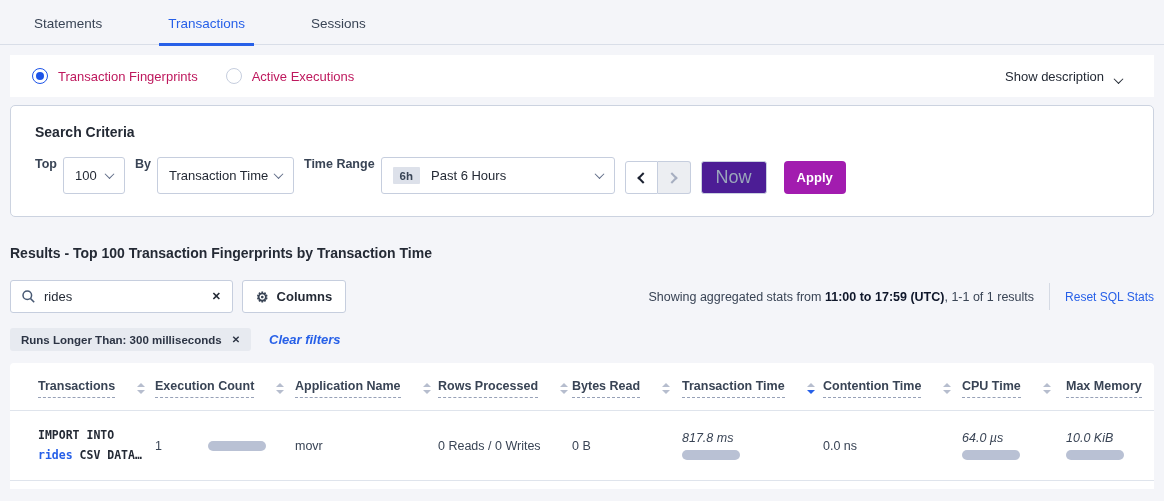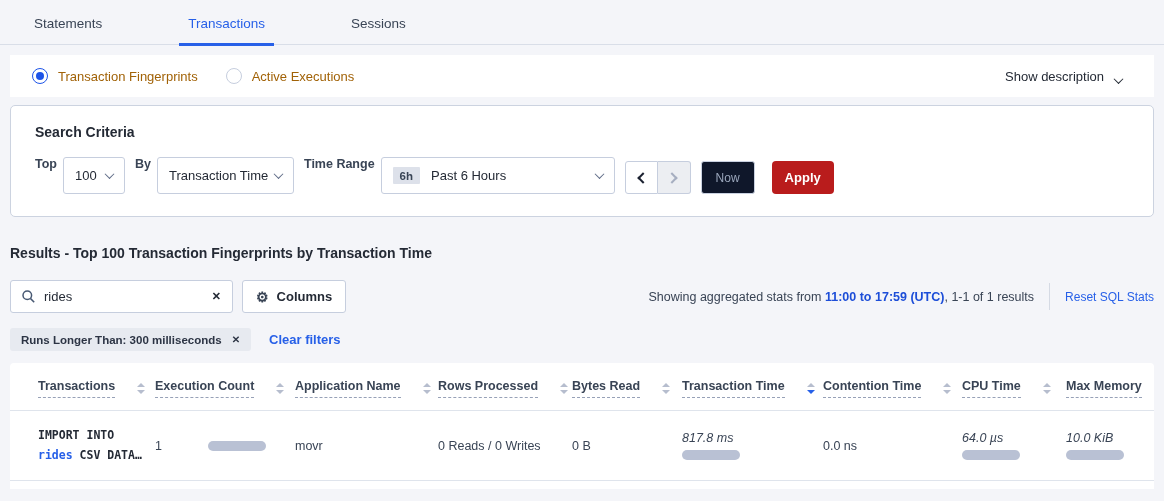--- a/index.html
+++ b/index.html
@@ -5,31 +5,31 @@
   * { box-sizing: border-box; margin: 0; padding: 0; }
   html,body { width:1164px; height:501px; }
   body {
     background:#f4f5f9;
     font-family:"Liberation Sans", sans-serif;
     color:#242a35;
     font-size:13px;
     overflow:hidden;
   }
   
-  .tabbar { height:45px; border-bottom:1px solid #d9dee8; display:flex; align-items:flex-end; gap:68px; padding-left:25px; }
+  .tabbar { height:45px; border-bottom:1px solid #d9dee8; display:flex; align-items:flex-end; gap:48px; padding-left:25px; }
   .tab { padding:0 9px 12px; font-size:13.5px; color:#394455; border-bottom:3px solid transparent; margin-bottom:-2px; cursor:pointer; }
   .tab.active { color:#2760e8; border-bottom-color:#2760e8; }
   
   .radio-row { margin:10px 10px 8px; background:#fff; height:42px; display:flex; align-items:center; padding:0 0 0 22px; }
   .radio { display:flex; align-items:center; gap:10px; cursor:pointer; }
   .radio + .radio { margin-left:28px; }
   .radio-outer { width:16px; height:16px; border-radius:50%; border:1.5px solid #c6cede; background:#fff; display:grid; place-items:center; flex:0 0 auto; }
   .radio-outer.checked { border-color:#1d54e8; }
   .radio-inner { width:8px; height:8px; border-radius:50%; background:#1d54e8; }
-  .radio-label { font-size:13px; color:#a16207; }
+  .radio-label { font-size:13px; color:#be185d; }
   .show-desc { margin-left:auto; margin-right:32px; display:flex; align-items:flex-end; gap:11px; font-size:13px; color:#242a35; cursor:pointer; }
   .chev-down { width:7px; height:7px; border-right:1.8px solid #242a35; border-bottom:1.8px solid #242a35; transform:rotate(45deg) translate(-1px,-1px); }
   .chev-down.muted { border-color:#5f6c87; }
   
   .sc-card { margin:0 10px; background:#fff; border:1px solid #ccd3e0; border-radius:5px; padding:18px 24px 22px; }
   .sc-title { font-weight:700; font-size:14px; margin-bottom:17px; }
   .sc-form { display:flex; align-items:flex-end; }
   .field { display:flex; flex-direction:row; gap:6px; margin-right:10px; }
   .field > label { font-weight:700; font-size:12.5px; color:#394455; }
   .select { height:37px; border:1px solid #c6cede; border-radius:3px; background:#fff; display:flex; align-items:center; justify-content:space-between; padding:0 11px; font-size:13px; cursor:pointer; }
@@ -37,40 +37,40 @@
   .sel-by { width:137px; }
   .sel-time { width:234px; }
   .time-left { display:flex; align-items:center; gap:11px; }
   .badge-6h { background:#dde1ea; border-radius:1px; padding:2.5px 7px; font-size:11.5px; font-weight:700; color:#394455; }
   .arrow-group { display:flex; margin-right:10px; }
   .btn-arrow { width:33px; height:33px; display:grid; place-items:center; border:1px solid #c6cede; background:#fff; cursor:pointer; }
   .btn-arrow.prev { border-radius:3px 0 0 3px; }
   .btn-arrow.next { border-radius:0 3px 3px 0; border-left:none; background:#eceef2; cursor:default; }
   .chev-left  { width:8px; height:8px; border-left:2.4px solid #1b2130; border-bottom:2.4px solid #1b2130; transform:rotate(45deg); margin-left:3px; }
   .chev-right { width:8px; height:8px; border-right:2.4px solid #a6aec0; border-top:2.4px solid #a6aec0; transform:rotate(45deg); margin-right:3px; }
-  .btn-now { height:33px; padding:0 14px; background:#0f172a; border:1px solid #c9d1e0; border-radius:3px; color:#9aa6bb; font-size:12px; margin-right:17px; cursor:pointer; font-family:inherit; }
-  .btn-apply { height:33px; padding:0 13px; background:#b91c1c; border:none; border-radius:4px; color:#fff; font-weight:700; font-size:13px; cursor:pointer; font-family:inherit; }
+  .btn-now { height:33px; padding:0 14px; background:#4c1d95; border:1px solid #c9d1e0; border-radius:3px; color:#9aa6bb; font-size:18px; margin-right:17px; cursor:pointer; font-family:inherit; }
+  .btn-apply { height:33px; padding:0 13px; background:#a21caf; border:none; border-radius:4px; color:#fff; font-weight:700; font-size:13px; cursor:pointer; font-family:inherit; }
   
   .results-head { margin:28px 10px 19px; font-size:14px; font-weight:700; }
   .results-controls { margin:0 10px; display:flex; align-items:center; }
   .search-box { width:223px; height:33px; background:#fff; border:1px solid #c6cede; border-radius:3px; display:flex; align-items:center; padding:0 11px; gap:9px; }
   .search-box input { flex:1; border:none; outline:none; font-size:13px; color:#242a35; font-family:inherit; background:transparent; min-width:0; }
   .clear-x { font-size:11px; font-weight:700; color:#242a35; cursor:pointer; }
   .btn-filters { margin-left:12px; height:33px; display:flex; align-items:center; gap:9px; font-weight:700; font-size:13px; color:#242a35; background:#fff; border:1px solid #c6cede; border-radius:3px; padding:0 14px; cursor:pointer; font-family:inherit; }
   .btn-columns { margin-left:9px; height:33px; display:flex; align-items:center; gap:8px; font-weight:700; font-size:13px; color:#242a35; background:#fff; border:1px solid #c6cede; border-radius:3px; padding:0 13px; cursor:pointer; font-family:inherit; }
   .gear { font-size:14px; color:#394455; line-height:1; }
   .stats { margin-left:auto; font-size:12.5px; color:#394455; white-space:nowrap; }
-  .stats b { color:#1d4ed8; }
+  .stats b { color:#0f172a; }
   .vdiv { width:1px; height:27px; background:#d5dae4; margin:0 15px; }
   .reset-link { color:#2760e8; font-weight:400; font-size:12px; text-decoration:none; white-space:nowrap; }
   
   .chip-row { margin:15px 10px 12px; display:flex; align-items:center; gap:18px; }
   .chip { background:#e7eaf0; border-radius:3px; height:23px; display:flex; align-items:center; gap:10px; padding:0 11px; font-size:11.5px; font-weight:700; color:#2c3444; }
   .chip-x { font-size:10px; font-weight:700; cursor:pointer; }
-  .clear-link { color:#2760e8; font-weight:700; font-size:13px; text-decoration:none; }
+  .clear-link { color:#2760e8; font-weight:700; font-size:13px; text-decoration:none;font-style:italic; }
   
   .table-card { margin:0 10px; background:#fff; border-radius:4px 4px 0 0; min-height:126px; }
   table { width:100%; border-collapse:collapse; table-layout:fixed; }
   th { text-align:left; font-size:12.5px; font-weight:700; color:#394455; padding:16px 0 12px; border-bottom:1px solid #dfe4ec; vertical-align:middle; white-space:nowrap; }
   th:first-child, td:first-child { padding-left:28px; }
   .th-inner { display:inline-flex; align-items:center; cursor:pointer; }
   .th-label { border-bottom:1px dashed #97a1b7; padding-bottom:4px; }
   .sort { display:inline-flex; flex-direction:column; gap:2.5px; margin-left:22px; }
   .car-up   { width:0; height:0; border-left:4px solid transparent; border-right:4px solid transparent; border-bottom:4.5px solid #b6bdce; }
   .car-down { width:0; height:0; border-left:4px solid transparent; border-right:4px solid transparent; border-top:4.5px solid #b6bdce; }

